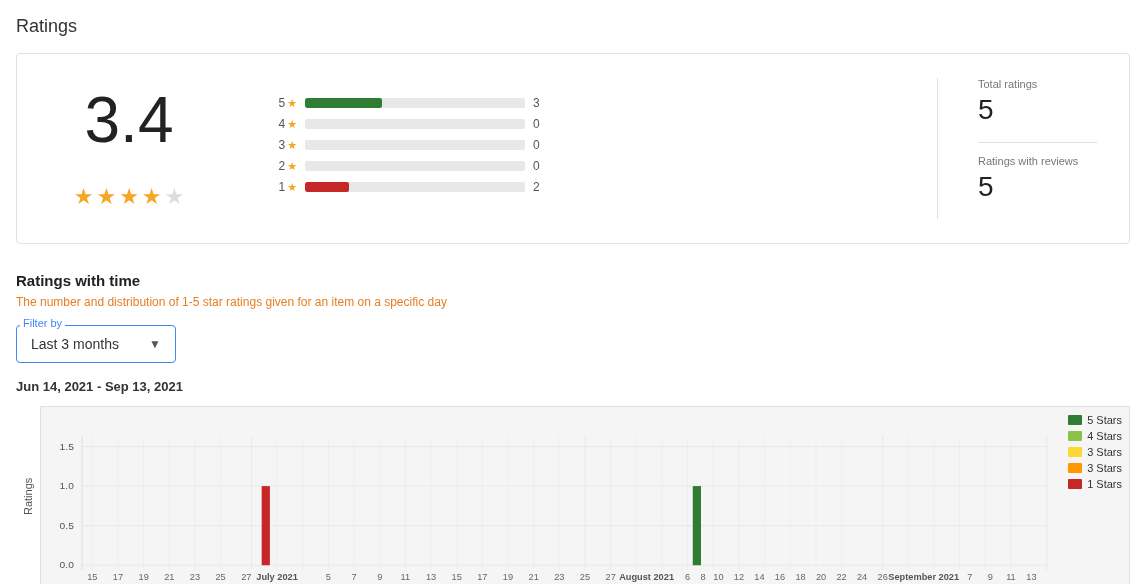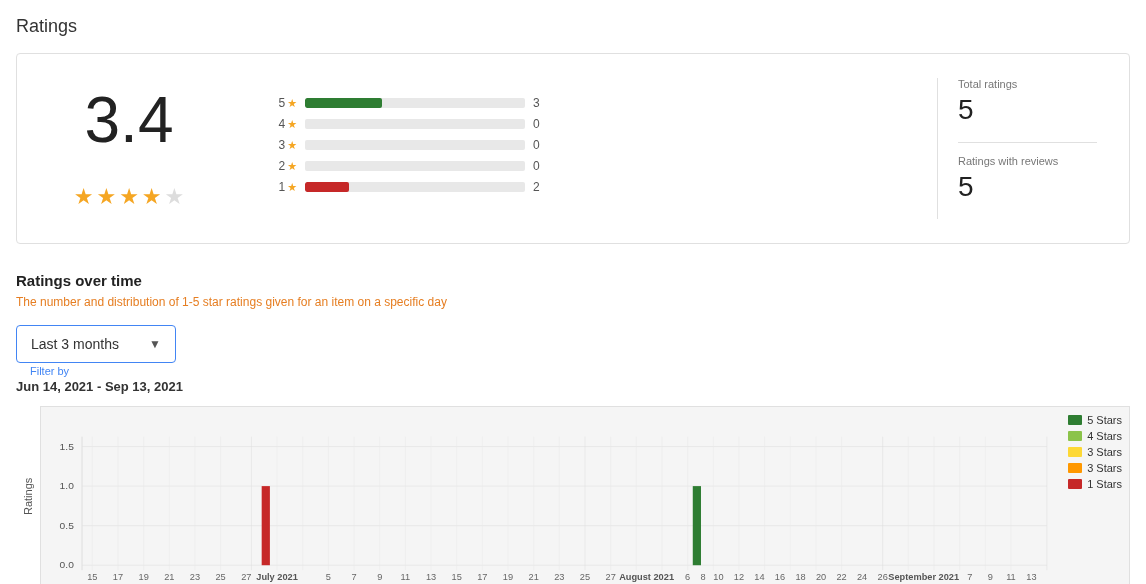--- a/index.html
+++ b/index.html
@@ -97,21 +97,21 @@
     }
 
     .bar-count {
       min-width: 20px;
       font-size: 12px;
       color: #555;
     }
 
     .totals-section {
       min-width: 160px;
-      padding-left: 20px;
+      padding-left: 40px;
       border-left: 1px solid #e0e0e0;
     }
 
     .total-item {
       margin-bottom: 16px;
     }
 
     .total-label {
       font-size: 11px;
       color: #777;
@@ -147,26 +147,25 @@
       position: relative;
       min-width: 160px;
       cursor: pointer;
       margin-bottom: 16px;
       background: #fff;
     }
 
     .filter-label-top {
       position: absolute;
       top: -9px;
-      left: 10px;
+      left: 3px;
       background: #fff;
       font-size: 11px;
       color: #4285f4;
       padding: 0 3px;
-      margin-top: 48px;
     }
 
     .filter-value {
       font-size: 14px;
       color: #333;
       flex: 1;
     }
 
     .filter-arrow {
       font-size: 12px;
@@ -315,21 +314,21 @@
     </div>
     <div style="border-top:1px solid #e0e0e0; margin-bottom:12px;"></div>
     <div class="total-item">
       <div class="total-label">Ratings with reviews</div>
       <div class="total-value">5</div>
     </div>
   </div>
 </div>
 
 <div class="over-time-section">
-  <div class="section-title">Ratings over time</div>
+  <div class="section-title">Ratings with time</div>
   <div class="section-subtitle">The number and distribution of 1-5 star ratings given for an item on a specific day</div>
 
   
   <div class="filter-box">
     <span class="filter-label-top">Filter by</span>
     <span class="filter-value">Last 3 months</span>
     <span class="filter-arrow">▼</span>
   </div>
 
   <div class="date-range">Jun 14, 2021 - Sep 13, 2021</div>

